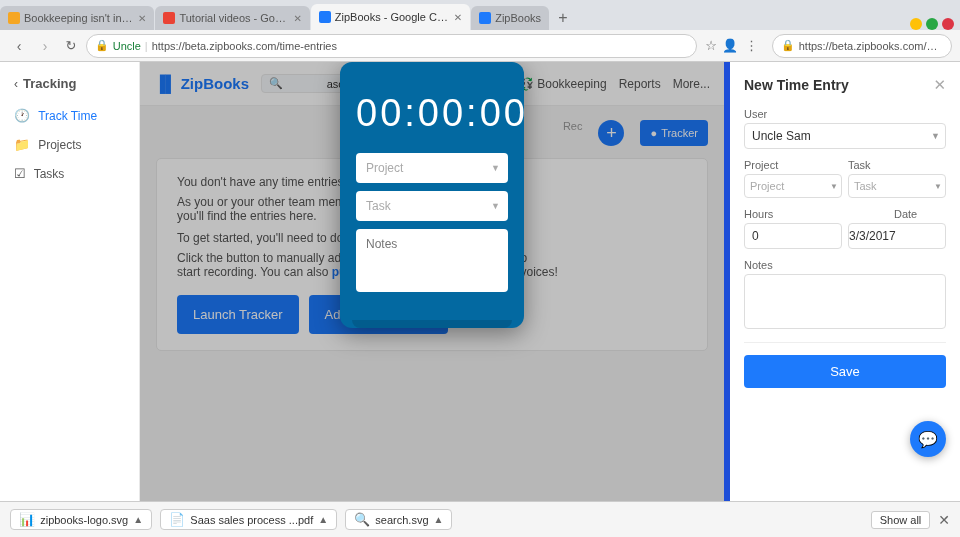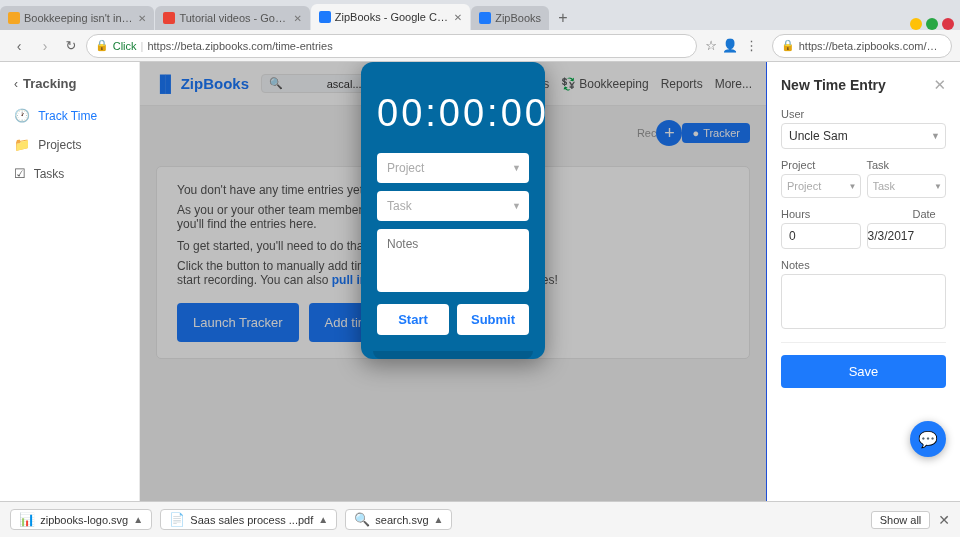--- a/index.html
+++ b/index.html
@@ -39,21 +39,21 @@
     </div>
   </div>
 
   <div style="display:flex;align-items:center;background:#f5f5f5;padding:3px 8px;height:32px;border-bottom:1px solid #ccc;gap:4px;">
     <button style="width:22px;height:22px;border-radius:50%;background:transparent;border:none;color:#666;font-size:14px;cursor:pointer;">‹</button>
     <button style="width:22px;height:22px;border-radius:50%;background:transparent;border:none;color:#aaa;font-size:14px;cursor:pointer;">›</button>
     <button style="width:22px;height:22px;border-radius:50%;background:transparent;border:none;color:#666;font-size:13px;cursor:pointer;">↻</button>
 
     <div style="flex:1;height:24px;background:#fff;border:1px solid #ccc;border-radius:12px;display:flex;align-items:center;padding:0 8px;font-size:11px;color:#333;">
       <span style="color:#188038;margin-right:4px;font-size:11px;">🔒</span>
-      <span style="color:#188038;font-size:11px;">Click</span>
+      <span style="color:#188038;font-size:11px;">Uncle</span>
       <span style="margin:0 4px;color:#ccc;">|</span>
       <span style="font-size:11px;color:#555;">https://beta.zipbooks.com/time-entries</span>
     </div>
 
     <div style="display:flex;gap:2px;margin-left:2px;">
       <span style="font-size:13px;color:#666;cursor:pointer;padding:2px;">☆</span>
       <span style="font-size:13px;color:#666;cursor:pointer;padding:2px;">👤</span>
       <span style="font-size:13px;color:#666;cursor:pointer;padding:2px;">⋮</span>
     </div>
 
@@ -107,21 +107,21 @@
         <div style="font-size:12px;color:#555;cursor:pointer;">
           <span>Reports</span>
         </div>
         <div style="font-size:12px;color:#555;cursor:pointer;">
           <span>More...</span>
         </div>
       </div>
 
       <div style="padding:14px 16px;position:relative;">
 
-        <div style="display:flex;align-items:center;justify-content:flex-end;margin-bottom:20px;gap:0;">
+        <div style="display:flex;justify-content:flex-end;margin-bottom:12px;gap:16px;">
           <div style="font-size:11px;color:#999;">Rec</div>
           <div style="width:26px;height:26px;background:#1d7afc;color:white;border-radius:50%;display:flex;align-items:center;justify-content:center;font-size:18px;cursor:pointer;line-height:1;">+</div>
           <div style="background:#1d7afc;color:white;border:none;border-radius:4px;padding:4px 10px;font-size:11px;cursor:pointer;display:flex;align-items:center;gap:4px;">
             <span style="font-size:11px;">●</span>
             <span>Tracker</span>
           </div>
         </div>
 
         <div style="background:#fff;border:1px solid #e8e8e8;border-radius:5px;padding:16px 20px;">
           <p style="color:#555;font-size:12px;margin-bottom:6px;">You don't have any time entries yet.</p>
@@ -164,31 +164,27 @@
             <select style="width:100%;padding:8px 24px 8px 10px;border:none;background:transparent;font-size:12px;color:#aaa;outline:none;cursor:pointer;appearance:none;">
               <option>Task</option>
             </select>
             <span style="position:absolute;right:8px;top:50%;transform:translateY(-50%);font-size:9px;color:#aaa;pointer-events:none;">▼</span>
           </div>
 
           <div style="background:white;border-radius:4px;margin-bottom:12px;">
             <textarea style="width: 100%; padding: 8px 10px; border: none; background: transparent; font-size: 12px; color: rgb(170, 170, 170); outline: none; resize: none; height: 60px; font-family: inherit; border-radius: 4px;" placeholder="Notes"></textarea>
           </div>
 
-          <div style="display:flex;gap:8px;">
-            <button style="flex:1;background:white;color:#1d7afc;border:none;border-radius:4px;padding:8px;font-size:13px;font-weight:600;cursor:pointer;">Start</button>
-            <button style="flex:1;background:white;color:#1d7afc;border:none;border-radius:4px;padding:8px;font-size:13px;font-weight:600;cursor:pointer;">Submit</button>
-          </div>
         </div>
 
         <div style="height:8px;background:rgba(0,0,0,0.12);border-radius:0 0 8px 8px;margin:0 12px;"></div>
       </div>
     </div>
 
-    <div style="width:194px;background:#fff;border-left:1px solid #1d4ed8;padding:14px 14px;flex-shrink:0;overflow-y:auto;">
+    <div style="width:236px;background:#fff;border-left:6px solid #1d4ed8;padding:14px 14px;flex-shrink:0;overflow-y:auto;">
       <div style="display:flex;align-items:center;justify-content:space-between;margin-bottom:14px;">
         <span style="font-size:14px;font-weight:600;color:#333;">New Time Entry</span>
         <span style="color:#aaa;cursor:pointer;font-size:15px;">✕</span>
       </div>
 
       
       <div style="margin-bottom:10px;">
         <label style="font-size:11px;color:#666;display:block;margin-bottom:3px;font-weight:500;">User</label>
         <div style="position:relative;">
           <select style="width:100%;padding:5px 22px 5px 7px;border:1px solid #ddd;border-radius:4px;font-size:12px;color:#333;background:white;appearance:none;cursor:pointer;">

